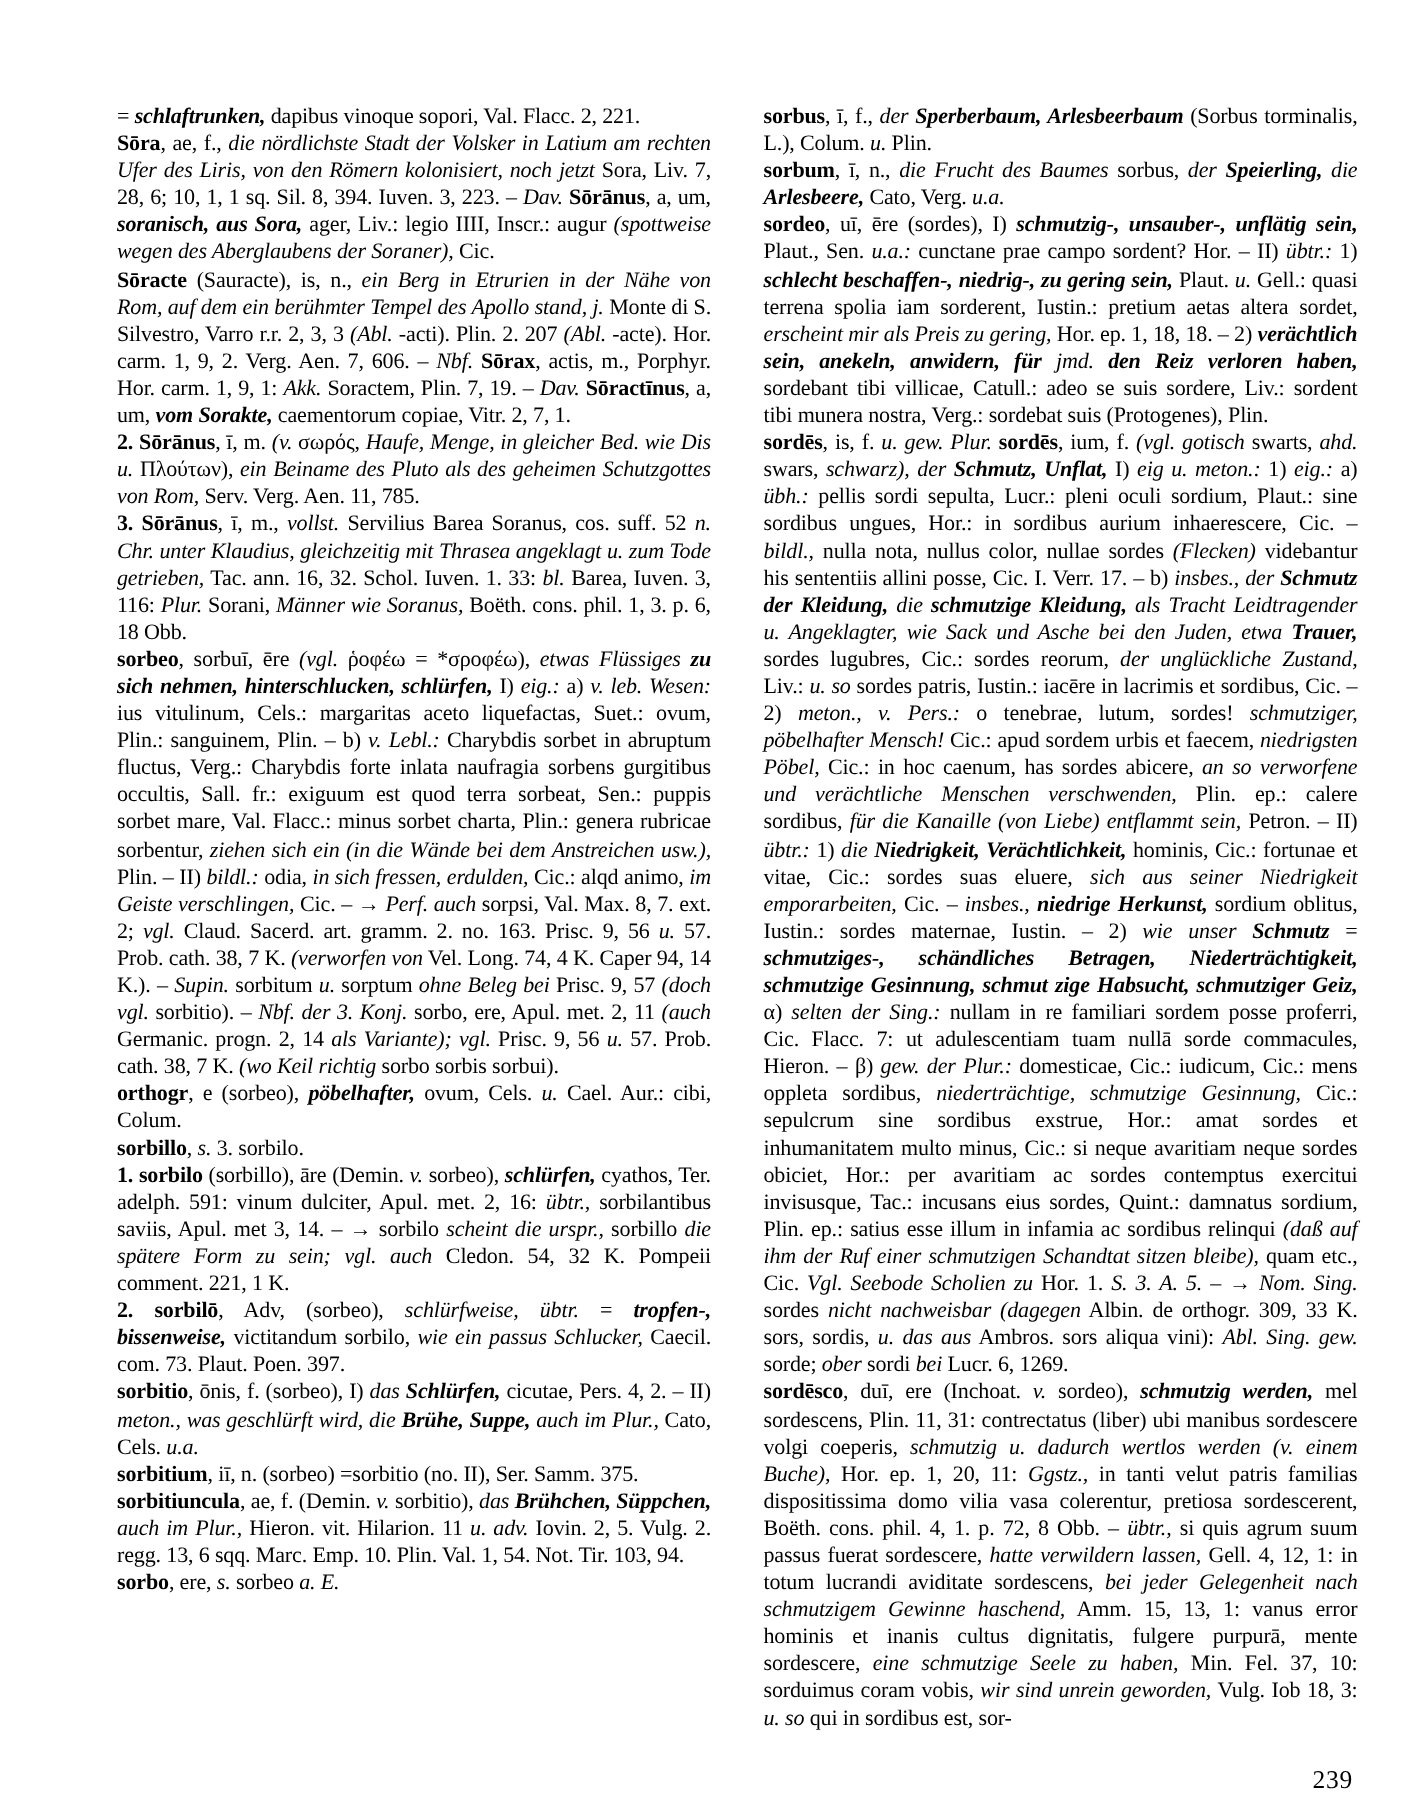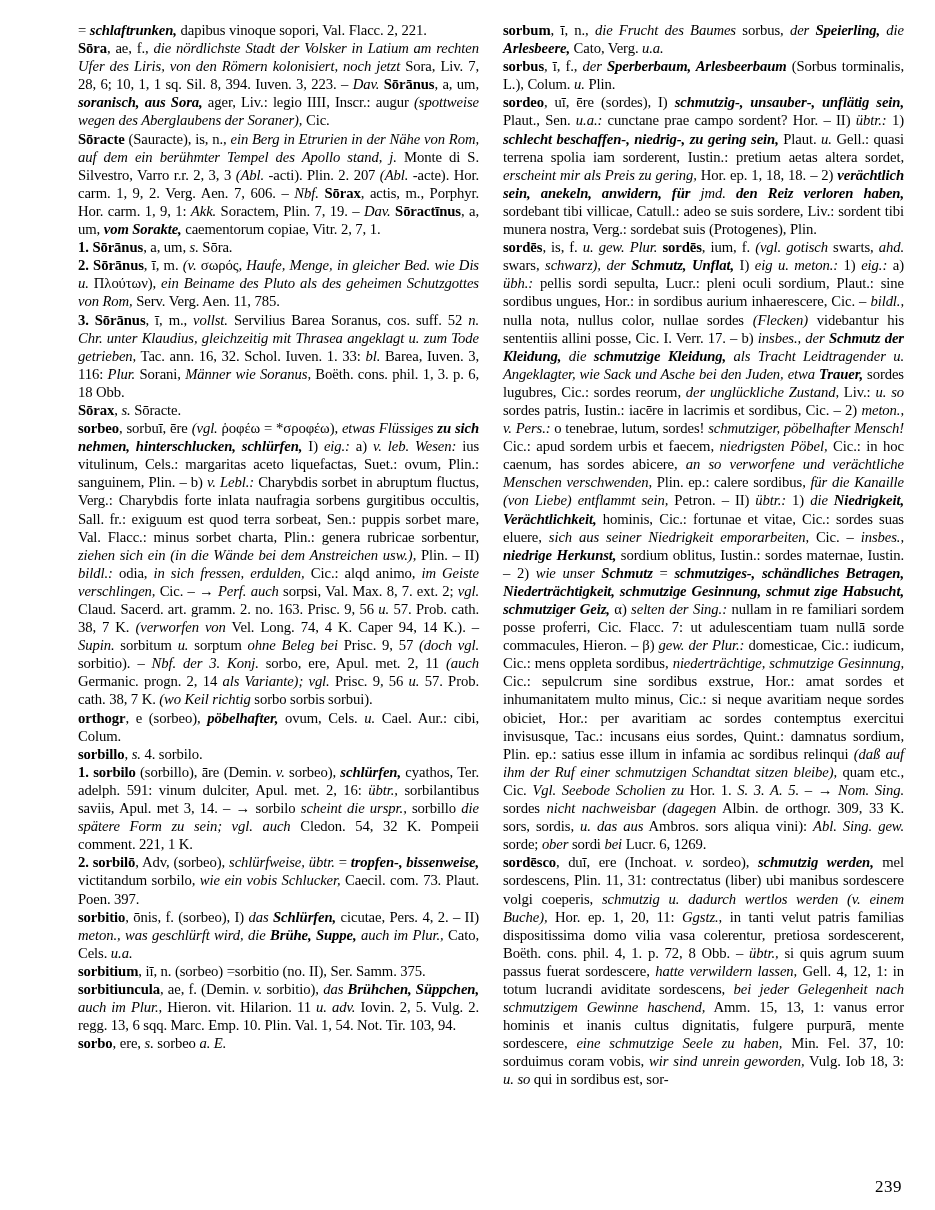--- a/index.html
+++ b/index.html
@@ -8,21 +8,21 @@
     font-family: "Liberation Serif", "DejaVu Serif", serif;
     color: #000;
     overflow: hidden;
   }
   .page {
     position: relative;
     width: 935px; height: 1210px;
     box-sizing: border-box;
     padding: 21px 30px 0 78px;
   }
-  .cols { display: flex; gap: 24px; }
+  .cols { display: flex; gap: 35px; margin-top: 48px; }
   .col {
     width: 401px;
     font-size: 14.7px;
     line-height: 18.1px;
     text-align: justify;
     letter-spacing: -0.1px;
   }
   .entry { margin: 0; }
   .s-n { }
   .s-b  { font-weight: 700; }
@@ -37,36 +37,34 @@
 </style>
 </head>
 <body>
 
 <div class="page">
   <div class="cols">
     <div class="col">
         <p class="entry"><span class="s-n">= </span><span class="s-bi">schlaftrunken,</span><span class="s-n"> dapibus vinoque sopori, Val. Flacc. 2, 221.</span></p>
         <p class="entry"><span class="s-b">Sōra</span><span class="s-n">, ae, f., </span><span class="s-i">die nördlichste Stadt der Volsker in Latium am rechten Ufer des Liris, von den Römern kolonisiert, noch jetzt </span><span class="s-n">Sora, Liv. 7, 28, 6; 10, 1, 1 sq. Sil. 8, 394. Iuven. 3, 223. – </span><span class="s-i">Dav.</span><span class="s-n"> </span><span class="s-b">Sōrānus</span><span class="s-n">, a, um, </span><span class="s-bi">soranisch, aus Sora,</span><span class="s-n"> ager, Liv.: legio IIII, Inscr.: augur </span><span class="s-i">(spottweise wegen des Aberglaubens der Soraner),</span><span class="s-n"> Cic.</span></p>
         <p class="entry"><span class="s-b">Sōracte</span><span class="s-n"> (Sauracte), is, n., </span><span class="s-i">ein Berg in Etrurien in der Nähe von Rom, auf dem ein berühmter Tempel des Apollo stand, j.</span><span class="s-n"> Monte di S. Silvestro, Varro r.r. 2, 3, 3 </span><span class="s-i">(Abl.</span><span class="s-n"> -acti). Plin. 2. 207 </span><span class="s-i">(Abl.</span><span class="s-n"> -acte). Hor. carm. 1, 9, 2. Verg. Aen. 7, 606. – </span><span class="s-i">Nbf.</span><span class="s-n"> </span><span class="s-b">Sōrax</span><span class="s-n">, actis, m., Porphyr. Hor. carm. 1, 9, 1: </span><span class="s-i">Akk.</span><span class="s-n"> Soractem, Plin. 7, 19. – </span><span class="s-i">Dav.</span><span class="s-n"> </span><span class="s-b">Sōractīnus</span><span class="s-n">, a, um, </span><span class="s-bi">vom Sorakte,</span><span class="s-n"> caementorum copiae, Vitr. 2, 7, 1.</span></p>
-        <p class="entry"><span class="s-b">1. Sōrānus</span><span class="s-n">, a, um, </span><span class="s-i">s.</span><span class="s-n"> Sōra.</span></p>
         <p class="entry"><span class="s-b">2. Sōrānus</span><span class="s-n">, ī, m. </span><span class="s-i">(v.</span><span class="s-n"> σωρός, </span><span class="s-i">Haufe, Menge, in gleicher Bed. wie Dis u.</span><span class="s-n"> Πλούτων), </span><span class="s-i">ein Beiname des Pluto als des geheimen Schutzgottes von Rom,</span><span class="s-n"> Serv. Verg. Aen. 11, 785.</span></p>
         <p class="entry"><span class="s-b">3. Sōrānus</span><span class="s-n">, ī, m., </span><span class="s-i">vollst.</span><span class="s-n"> Servilius Barea Soranus, cos. suff. 52 </span><span class="s-i">n. Chr. unter Klaudius, gleichzeitig mit Thrasea angeklagt u. zum Tode getrieben,</span><span class="s-n"> Tac. ann. 16, 32. Schol. Iuven. 1. 33: </span><span class="s-i">bl.</span><span class="s-n"> Barea, Iuven. 3, 116: </span><span class="s-i">Plur.</span><span class="s-n"> Sorani, </span><span class="s-i">Männer wie Soranus,</span><span class="s-n"> Boëth. cons. phil. 1, 3. p. 6, 18 Obb.</span></p>
-        <p class="entry"><span class="s-b">Sōrax</span><span class="s-n">, </span><span class="s-i">s.</span><span class="s-n"> Sōracte.</span></p>
         <p class="entry"><span class="s-b">sorbeo</span><span class="s-n">, sorbuī, ēre </span><span class="s-i">(vgl.</span><span class="s-n"> ῥοφέω = *σροφέω), </span><span class="s-i">etwas Flüssiges </span><span class="s-bi">zu sich nehmen, hinterschlucken, schlürfen,</span><span class="s-n"> I) </span><span class="s-i">eig.:</span><span class="s-n"> a) </span><span class="s-i">v. leb. Wesen:</span><span class="s-n"> ius vitulinum, Cels.: margaritas aceto liquefactas, Suet.: ovum, Plin.: sanguinem, Plin. – b) </span><span class="s-i">v. Lebl.:</span><span class="s-n"> Charybdis sorbet in abruptum fluctus, Verg.: Charybdis forte inlata naufragia sorbens gurgitibus occultis, Sall. fr.: exiguum est quod terra sorbeat, Sen.: puppis sorbet mare, Val. Flacc.: minus sorbet charta, Plin.: genera rubricae sorbentur, </span><span class="s-i">ziehen sich ein (in die Wände bei dem Anstreichen usw.),</span><span class="s-n"> Plin. – II) </span><span class="s-i">bildl.:</span><span class="s-n"> odia, </span><span class="s-i">in sich fressen, erdulden,</span><span class="s-n"> Cic.: alqd animo, </span><span class="s-i">im Geiste verschlingen,</span><span class="s-n"> Cic. – → </span><span class="s-i">Perf. auch</span><span class="s-n"> sorpsi, Val. Max. 8, 7. ext. 2; </span><span class="s-i">vgl.</span><span class="s-n"> Claud. Sacerd. art. gramm. 2. no. 163. Prisc. 9, 56 </span><span class="s-i">u.</span><span class="s-n"> 57. Prob. cath. 38, 7 K. </span><span class="s-i">(verworfen von</span><span class="s-n"> Vel. Long. 74, 4 K. Caper 94, 14 K.). – </span><span class="s-i">Supin.</span><span class="s-n"> sorbitum </span><span class="s-i">u.</span><span class="s-n"> sorptum </span><span class="s-i">ohne Beleg bei</span><span class="s-n"> Prisc. 9, 57 </span><span class="s-i">(doch vgl.</span><span class="s-n"> sorbitio). – </span><span class="s-i">Nbf. der 3. Konj.</span><span class="s-n"> sorbo, ere, Apul. met. 2, 11 </span><span class="s-i">(auch</span><span class="s-n"> Germanic. progn. 2, 14 </span><span class="s-i">als Variante); vgl.</span><span class="s-n"> Prisc. 9, 56 </span><span class="s-i">u.</span><span class="s-n"> 57. Prob. cath. 38, 7 K. </span><span class="s-i">(wo Keil richtig</span><span class="s-n"> sorbo sorbis sorbui).</span></p>
         <p class="entry"><span class="s-b">orthogr</span><span class="s-n">, e (sorbeo), </span><span class="s-bi">pöbelhafter,</span><span class="s-n"> ovum, Cels. </span><span class="s-i">u.</span><span class="s-n"> Cael. Aur.: cibi, Colum.</span></p>
-        <p class="entry"><span class="s-b">sorbillo</span><span class="s-n">, </span><span class="s-i">s.</span><span class="s-n"> 4. sorbilo.</span></p>
+        <p class="entry"><span class="s-b">sorbillo</span><span class="s-n">, </span><span class="s-i">s.</span><span class="s-n"> 3. sorbilo.</span></p>
         <p class="entry"><span class="s-b">1. sorbilo</span><span class="s-n"> (sorbillo), āre (Demin. </span><span class="s-i">v.</span><span class="s-n"> sorbeo), </span><span class="s-bi">schlürfen,</span><span class="s-n"> cyathos, Ter. adelph. 591: vinum dulciter, Apul. met. 2, 16: </span><span class="s-i">übtr.,</span><span class="s-n"> sorbilantibus saviis, Apul. met 3, 14. – → sorbilo </span><span class="s-i">scheint die urspr.,</span><span class="s-n"> sorbillo </span><span class="s-i">die spätere Form zu sein; vgl. auch</span><span class="s-n"> Cledon. 54, 32 K. Pompeii comment. 221, 1 K.</span></p>
-        <p class="entry"><span class="s-b">2. sorbilō</span><span class="s-n">, Adv, (sorbeo), </span><span class="s-i">schlürfweise, übtr.</span><span class="s-n"> = </span><span class="s-bi">tropfen-, bissenweise,</span><span class="s-n"> victitandum sorbilo, </span><span class="s-i">wie ein vobis Schlucker,</span><span class="s-n"> Caecil. com. 73. Plaut. Poen. 397.</span></p>
+        <p class="entry"><span class="s-b">2. sorbilō</span><span class="s-n">, Adv, (sorbeo), </span><span class="s-i">schlürfweise, übtr.</span><span class="s-n"> = </span><span class="s-bi">tropfen-, bissenweise,</span><span class="s-n"> victitandum sorbilo, </span><span class="s-i">wie ein passus Schlucker,</span><span class="s-n"> Caecil. com. 73. Plaut. Poen. 397.</span></p>
         <p class="entry"><span class="s-b">sorbitio</span><span class="s-n">, ōnis, f. (sorbeo), I) </span><span class="s-i">das </span><span class="s-bi">Schlürfen,</span><span class="s-n"> cicutae, Pers. 4, 2. – II) </span><span class="s-i">meton., was geschlürft wird, die </span><span class="s-bi">Brühe, Suppe,</span><span class="s-n"> </span><span class="s-i">auch im Plur.,</span><span class="s-n"> Cato, Cels. </span><span class="s-i">u.a.</span></p>
         <p class="entry"><span class="s-b">sorbitium</span><span class="s-n">, iī, n. (sorbeo) =sorbitio (no. II), Ser. Samm. 375.</span></p>
         <p class="entry"><span class="s-b">sorbitiuncula</span><span class="s-n">, ae, f. (Demin. </span><span class="s-i">v.</span><span class="s-n"> sorbitio), </span><span class="s-i">das </span><span class="s-bi">Brühchen, Süppchen,</span><span class="s-n"> </span><span class="s-i">auch im Plur.,</span><span class="s-n"> Hieron. vit. Hilarion. 11 </span><span class="s-i">u. adv.</span><span class="s-n"> Iovin. 2, 5. Vulg. 2. regg. 13, 6 sqq. Marc. Emp. 10. Plin. Val. 1, 54. Not. Tir. 103, 94.</span></p>
         <p class="entry"><span class="s-b">sorbo</span><span class="s-n">, ere, </span><span class="s-i">s.</span><span class="s-n"> sorbeo </span><span class="s-i">a. E.</span></p>
       </div>
     <div class="col">
+        <p class="entry"><span class="s-b">sorbus</span><span class="s-n">, ī, f., </span><span class="s-i">der </span><span class="s-bi">Sperberbaum, Arlesbeerbaum</span><span class="s-n"> (Sorbus torminalis, L.), Colum. </span><span class="s-i">u.</span><span class="s-n"> Plin.</span></p>
         <p class="entry"><span class="s-b">sorbum</span><span class="s-n">, ī, n., </span><span class="s-i">die Frucht des Baumes </span><span class="s-n">sorbus, </span><span class="s-i">der </span><span class="s-bi">Speierling,</span><span class="s-n"> </span><span class="s-i">die </span><span class="s-bi">Arlesbeere,</span><span class="s-n"> Cato, Verg. </span><span class="s-i">u.a.</span></p>
-        <p class="entry"><span class="s-b">sorbus</span><span class="s-n">, ī, f., </span><span class="s-i">der </span><span class="s-bi">Sperberbaum, Arlesbeerbaum</span><span class="s-n"> (Sorbus torminalis, L.), Colum. </span><span class="s-i">u.</span><span class="s-n"> Plin.</span></p>
         <p class="entry"><span class="s-b">sordeo</span><span class="s-n">, uī, ēre (sordes), I) </span><span class="s-bi">schmutzig-, unsauber-, unflätig sein,</span><span class="s-n"> Plaut., Sen. </span><span class="s-i">u.a.:</span><span class="s-n"> cunctane prae campo sordent? Hor. – II) </span><span class="s-i">übtr.:</span><span class="s-n"> 1) </span><span class="s-bi">schlecht beschaffen-, niedrig-, zu gering sein,</span><span class="s-n"> Plaut. </span><span class="s-i">u.</span><span class="s-n"> Gell.: quasi terrena spolia iam sorderent, Iustin.: pretium aetas altera sordet, </span><span class="s-i">erscheint mir als Preis zu gering,</span><span class="s-n"> Hor. ep. 1, 18, 18. – 2) </span><span class="s-bi">verächtlich sein, anekeln, anwidern, für </span><span class="s-i">jmd.</span><span class="s-n"> </span><span class="s-bi">den Reiz verloren haben,</span><span class="s-n"> sordebant tibi villicae, Catull.: adeo se suis sordere, Liv.: sordent tibi munera nostra, Verg.: sordebat suis (Protogenes), Plin.</span></p>
         <p class="entry"><span class="s-b">sordēs</span><span class="s-n">, is, f. </span><span class="s-i">u. gew. Plur.</span><span class="s-n"> </span><span class="s-b">sordēs</span><span class="s-n">, ium, f. </span><span class="s-i">(vgl. gotisch</span><span class="s-n"> swarts, </span><span class="s-i">ahd.</span><span class="s-n"> swars, </span><span class="s-i">schwarz), der </span><span class="s-bi">Schmutz, Unflat,</span><span class="s-n"> I) </span><span class="s-i">eig u. meton.:</span><span class="s-n"> 1) </span><span class="s-i">eig.:</span><span class="s-n"> a) </span><span class="s-i">übh.:</span><span class="s-n"> pellis sordi sepulta, Lucr.: pleni oculi sordium, Plaut.: sine sordibus ungues, Hor.: in sordibus aurium inhaerescere, Cic. – </span><span class="s-i">bildl.,</span><span class="s-n"> nulla nota, nullus color, nullae sordes </span><span class="s-i">(Flecken)</span><span class="s-n"> videbantur his sententiis allini posse, Cic. I. Verr. 17. – b) </span><span class="s-i">insbes., der </span><span class="s-bi">Schmutz der Kleidung,</span><span class="s-n"> </span><span class="s-i">die </span><span class="s-bi">schmutzige Kleidung,</span><span class="s-n"> </span><span class="s-i">als Tracht Leidtragender u. Angeklagter, wie Sack und Asche bei den Juden, etwa </span><span class="s-bi">Trauer,</span><span class="s-n"> sordes lugubres, Cic.: sordes reorum, </span><span class="s-i">der unglückliche Zustand,</span><span class="s-n"> Liv.: </span><span class="s-i">u. so</span><span class="s-n"> sordes patris, Iustin.: iacēre in lacrimis et sordibus, Cic. – 2) </span><span class="s-i">meton., v. Pers.:</span><span class="s-n"> o tenebrae, lutum, sordes! </span><span class="s-i">schmutziger, pöbelhafter Mensch!</span><span class="s-n"> Cic.: apud sordem urbis et faecem, </span><span class="s-i">niedrigsten Pöbel,</span><span class="s-n"> Cic.: in hoc caenum, has sordes abicere, </span><span class="s-i">an so verworfene und verächtliche Menschen verschwenden,</span><span class="s-n"> Plin. ep.: calere sordibus, </span><span class="s-i">für die Kanaille (von Liebe) entflammt sein,</span><span class="s-n"> Petron. – II) </span><span class="s-i">übtr.:</span><span class="s-n"> 1) </span><span class="s-i">die </span><span class="s-bi">Niedrigkeit, Verächtlichkeit,</span><span class="s-n"> hominis, Cic.: fortunae et vitae, Cic.: sordes suas eluere, </span><span class="s-i">sich aus seiner Niedrigkeit emporarbeiten,</span><span class="s-n"> Cic. – </span><span class="s-i">insbes.,</span><span class="s-n"> </span><span class="s-bi">niedrige Herkunst,</span><span class="s-n"> sordium oblitus, Iustin.: sordes maternae, Iustin. – 2) </span><span class="s-i">wie unser</span><span class="s-n"> </span><span class="s-bi">Schmutz</span><span class="s-n"> = </span><span class="s-bi">schmutziges-, schändliches Betragen, Niederträchtigkeit, schmutzige Gesinnung, schmut zige Habsucht, schmutziger Geiz,</span><span class="s-n"> α) </span><span class="s-i">selten der Sing.:</span><span class="s-n"> nullam in re familiari sordem posse proferri, Cic. Flacc. 7: ut adulescentiam tuam nullā sorde commacules, Hieron. – β) </span><span class="s-i">gew. der Plur.:</span><span class="s-n"> domesticae, Cic.: iudicum, Cic.: mens oppleta sordibus, </span><span class="s-i">niederträchtige, schmutzige Gesinnung,</span><span class="s-n"> Cic.: sepulcrum sine sordibus exstrue, Hor.: amat sordes et inhumanitatem multo minus, Cic.: si neque avaritiam neque sordes obiciet, Hor.: per avaritiam ac sordes contemptus exercitui invisusque, Tac.: incusans eius sordes, Quint.: damnatus sordium, Plin. ep.: satius esse illum in infamia ac sordibus relinqui </span><span class="s-i">(daß auf ihm der Ruf einer schmutzigen Schandtat sitzen bleibe),</span><span class="s-n"> quam etc., Cic. </span><span class="s-i">Vgl. Seebode Scholien zu</span><span class="s-n"> Hor. 1. </span><span class="s-i">S. 3. A. 5.</span><span class="s-n"> – → </span><span class="s-i">Nom. Sing.</span><span class="s-n"> sordes </span><span class="s-i">nicht nachweisbar (dagegen</span><span class="s-n"> Albin. de orthogr. 309, 33 K. sors, sordis, </span><span class="s-i">u. das aus</span><span class="s-n"> Ambros. sors aliqua vini): </span><span class="s-i">Abl. Sing. gew.</span><span class="s-n"> sorde; </span><span class="s-i">ober</span><span class="s-n"> sordi </span><span class="s-i">bei</span><span class="s-n"> Lucr. 6, 1269.</span></p>
         <p class="entry"><span class="s-b">sordēsco</span><span class="s-n">, duī, ere (Inchoat. </span><span class="s-i">v.</span><span class="s-n"> sordeo), </span><span class="s-bi">schmutzig werden,</span><span class="s-n"> mel sordescens, Plin. 11, 31: contrectatus (liber) ubi manibus sordescere volgi coeperis, </span><span class="s-i">schmutzig u. dadurch wertlos werden (v. einem Buche),</span><span class="s-n"> Hor. ep. 1, 20, 11: </span><span class="s-i">Ggstz.,</span><span class="s-n"> in tanti velut patris familias dispositissima domo vilia vasa colerentur, pretiosa sordescerent, Boëth. cons. phil. 4, 1. p. 72, 8 Obb. – </span><span class="s-i">übtr.,</span><span class="s-n"> si quis agrum suum passus fuerat sordescere, </span><span class="s-i">hatte verwildern lassen,</span><span class="s-n"> Gell. 4, 12, 1: in totum lucrandi aviditate sordescens, </span><span class="s-i">bei jeder Gelegenheit nach schmutzigem Gewinne haschend,</span><span class="s-n"> Amm. 15, 13, 1: vanus error hominis et inanis cultus dignitatis, fulgere purpurā, mente sordescere, </span><span class="s-i">eine schmutzige Seele zu haben,</span><span class="s-n"> Min. Fel. 37, 10: sorduimus coram vobis, </span><span class="s-i">wir sind unrein geworden,</span><span class="s-n"> Vulg. Iob 18, 3: </span><span class="s-i">u. so</span><span class="s-n"> qui in sordibus est, sor-</span></p>
       </div>
   </div>
   <div class="page-number">239</div>
 </div>
 
 </body></html>

